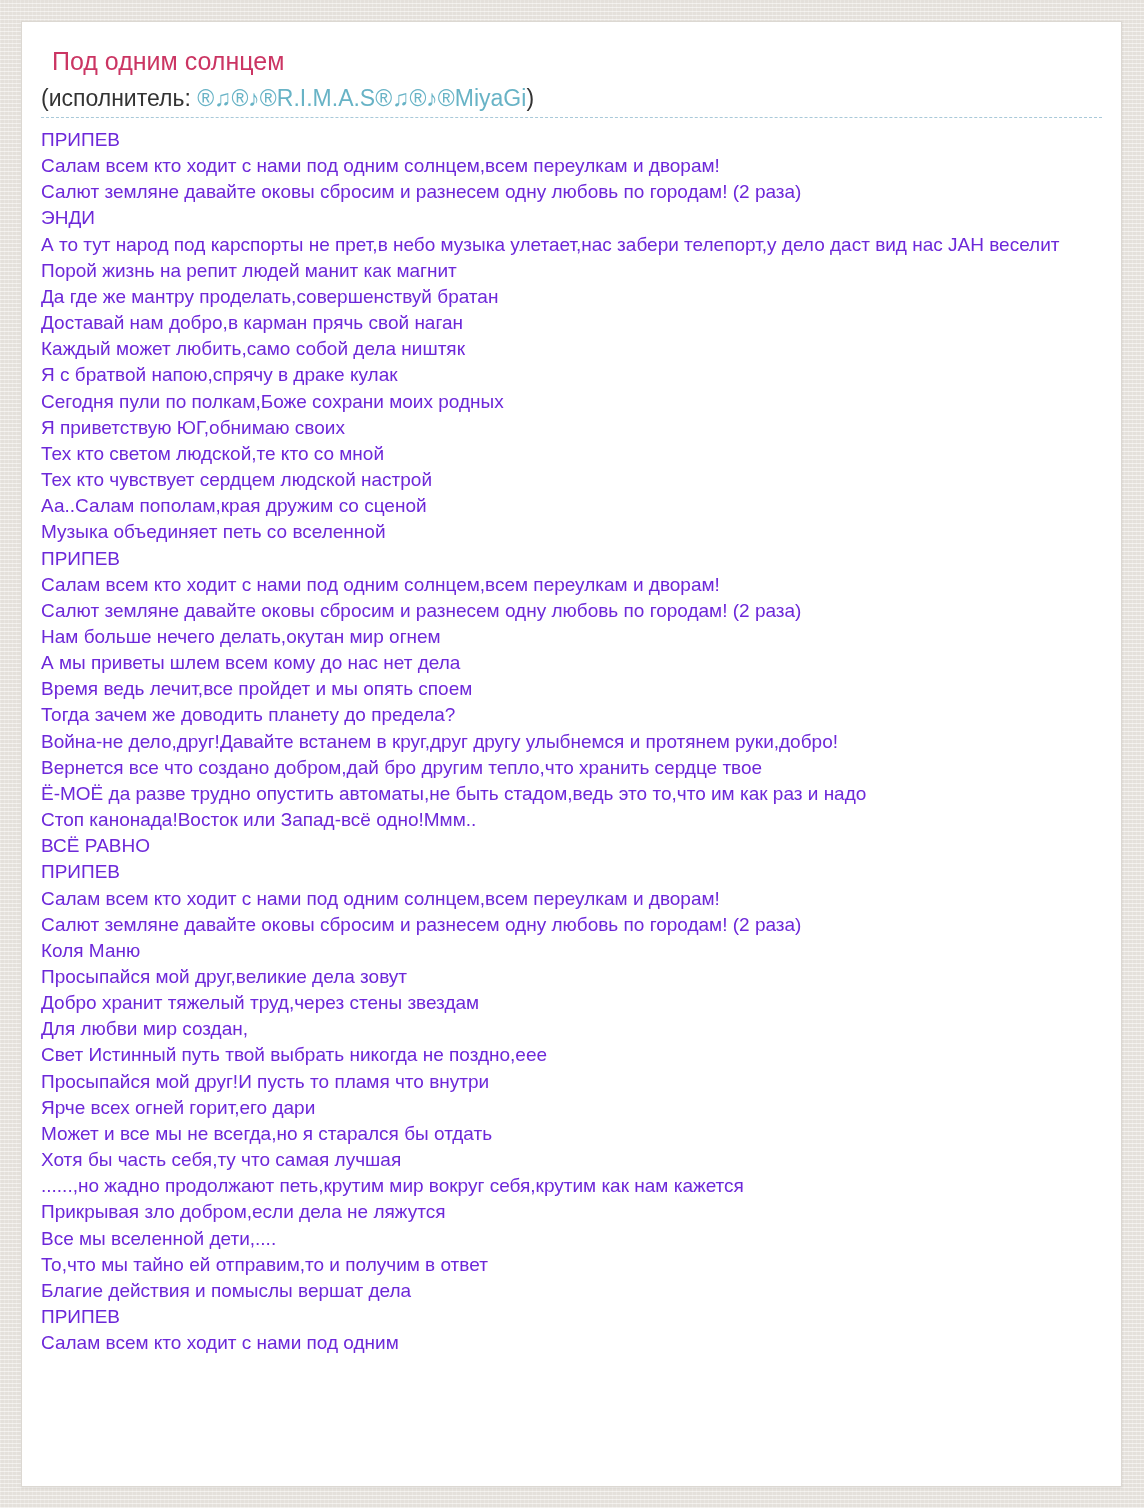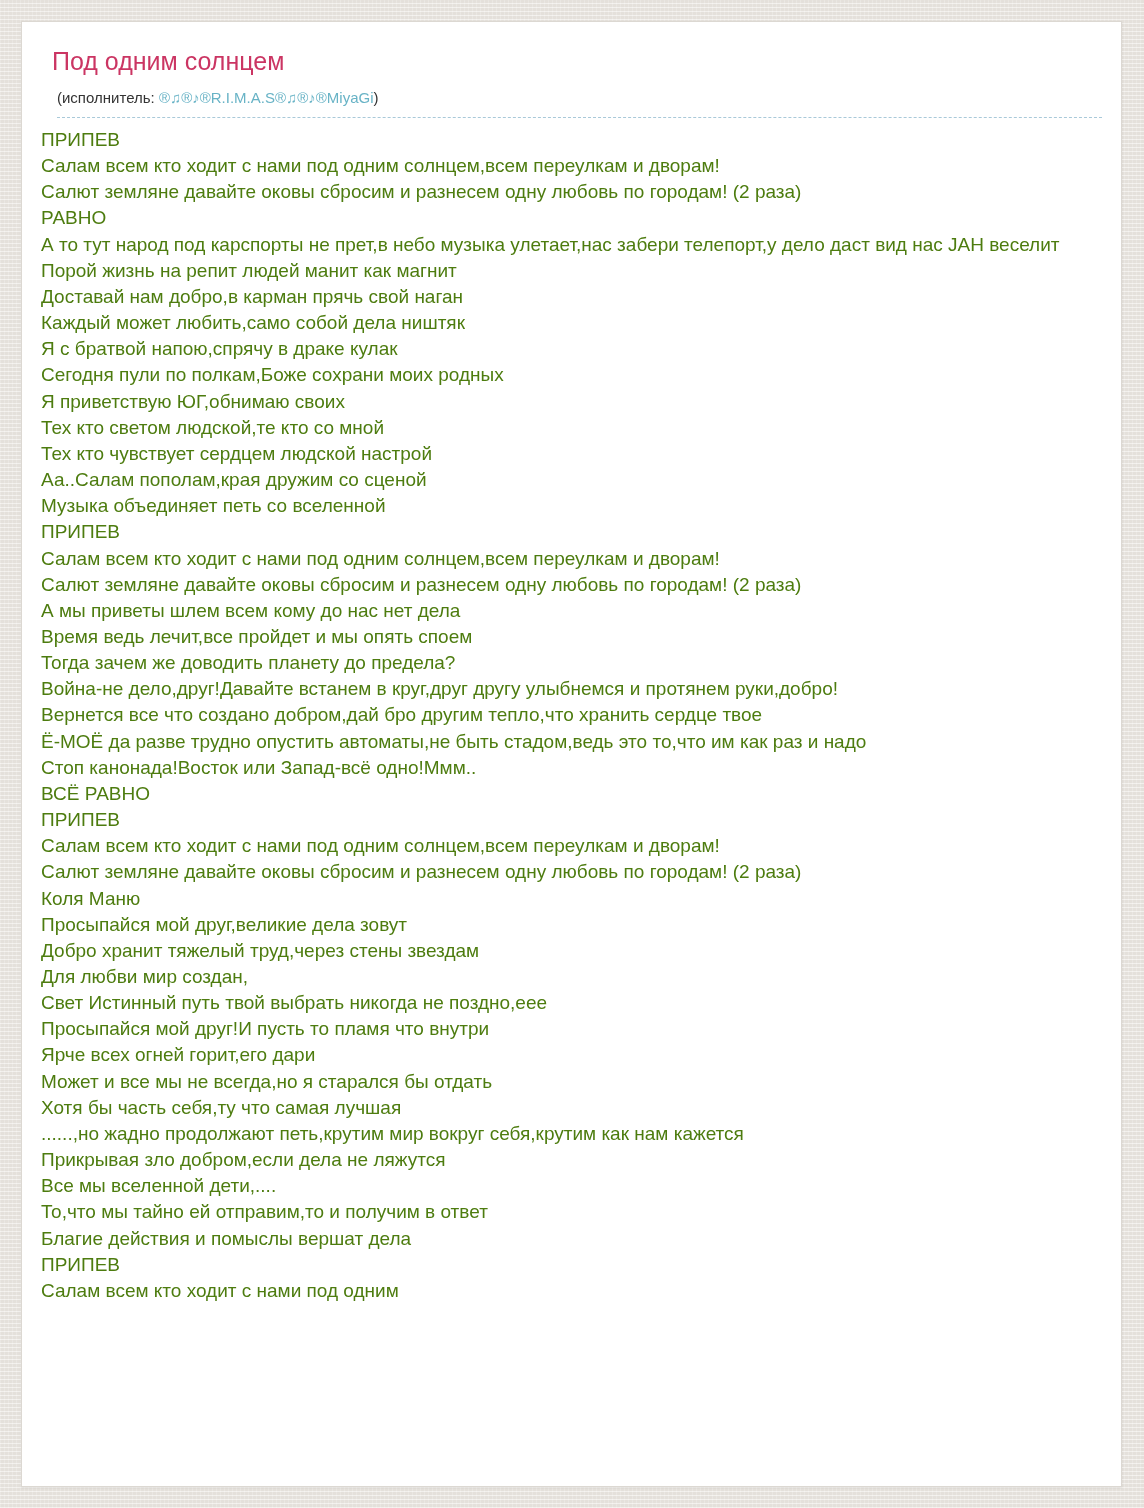--- a/index.html
+++ b/index.html
@@ -36,70 +36,71 @@
   }
   .title {
     margin: 11px;
     font-size: 25px;
     font-weight: normal;
     line-height: 30px;
     color: #cb3563;
   }
   .artist-line {
     margin-top: 1px;
-    font-size: 15px;
+    font-size: 23px;
     line-height: 22px;
     color: #333333;
     border-bottom: 1px dashed #a9c9d9;
     padding-bottom: 8px;
-    margin-left: 16px;
   }
   .artist-link {
     color: #68b3c6;
     text-decoration: none;
     cursor: pointer;
   }
   .lyrics {
     margin-top: 9px;
     font-size: 19px;
     line-height: 26.15px;
-    color: #4d7c0f;
+    color: #6d28d9;
   }
   .lyric-line {
     white-space: nowrap;
   }
 </style>
 </head>
 <body>
 
 <div class="page">
   <div class="card">
     <h1 class="title">Под одним солнцем</h1>
     <div class="artist-line">
       <span>(исполнитель: </span><a class="artist-link">®♫®♪®R.I.M.A.S®♫®♪®MiyaGi</a><span>)</span>
     </div>
     <div class="lyrics">
         <div class="lyric-line">ПРИПЕВ</div>
         <div class="lyric-line">Салам всем кто ходит с нами под одним солнцем,всем переулкам и дворам!</div>
         <div class="lyric-line">Салют земляне давайте оковы сбросим и разнесем одну любовь по городам! (2 раза)</div>
-        <div class="lyric-line">РАВНО</div>
+        <div class="lyric-line">ЭНДИ</div>
         <div class="lyric-line">А то тут народ под карспорты не прет,в небо музыка улетает,нас забери телепорт,у дело даст вид нас JAH веселит</div>
         <div class="lyric-line">Порой жизнь на репит людей манит как магнит</div>
+        <div class="lyric-line">Да где же мантру проделать,совершенствуй братан</div>
         <div class="lyric-line">Доставай нам добро,в карман прячь свой наган</div>
         <div class="lyric-line">Каждый может любить,само собой дела ништяк</div>
         <div class="lyric-line">Я с братвой напою,спрячу в драке кулак</div>
         <div class="lyric-line">Сегодня пули по полкам,Боже сохрани моих родных</div>
         <div class="lyric-line">Я приветствую ЮГ,обнимаю своих</div>
         <div class="lyric-line">Тех кто светом людской,те кто со мной</div>
         <div class="lyric-line">Тех кто чувствует сердцем людской настрой</div>
         <div class="lyric-line">Аа..Салам пополам,края дружим со сценой</div>
         <div class="lyric-line">Музыка объединяет петь со вселенной</div>
         <div class="lyric-line">ПРИПЕВ</div>
         <div class="lyric-line">Салам всем кто ходит с нами под одним солнцем,всем переулкам и дворам!</div>
         <div class="lyric-line">Салют земляне давайте оковы сбросим и разнесем одну любовь по городам! (2 раза)</div>
+        <div class="lyric-line">Нам больше нечего делать,окутан мир огнем</div>
         <div class="lyric-line">А мы приветы шлем всем кому до нас нет дела</div>
         <div class="lyric-line">Время ведь лечит,все пройдет и мы опять споем</div>
         <div class="lyric-line">Тогда зачем же доводить планету до предела?</div>
         <div class="lyric-line">Война-не дело,друг!Давайте встанем в круг,друг другу улыбнемся и протянем руки,добро!</div>
         <div class="lyric-line">Вернется все что создано добром,дай бро другим тепло,что хранить сердце твое</div>
         <div class="lyric-line">Ё-МОЁ да разве трудно опустить автоматы,не быть стадом,ведь это то,что им как раз и надо</div>
         <div class="lyric-line">Стоп канонада!Восток или Запад-всё одно!Ммм..</div>
         <div class="lyric-line">ВСЁ РАВНО</div>
         <div class="lyric-line">ПРИПЕВ</div>
         <div class="lyric-line">Салам всем кто ходит с нами под одним солнцем,всем переулкам и дворам!</div>

